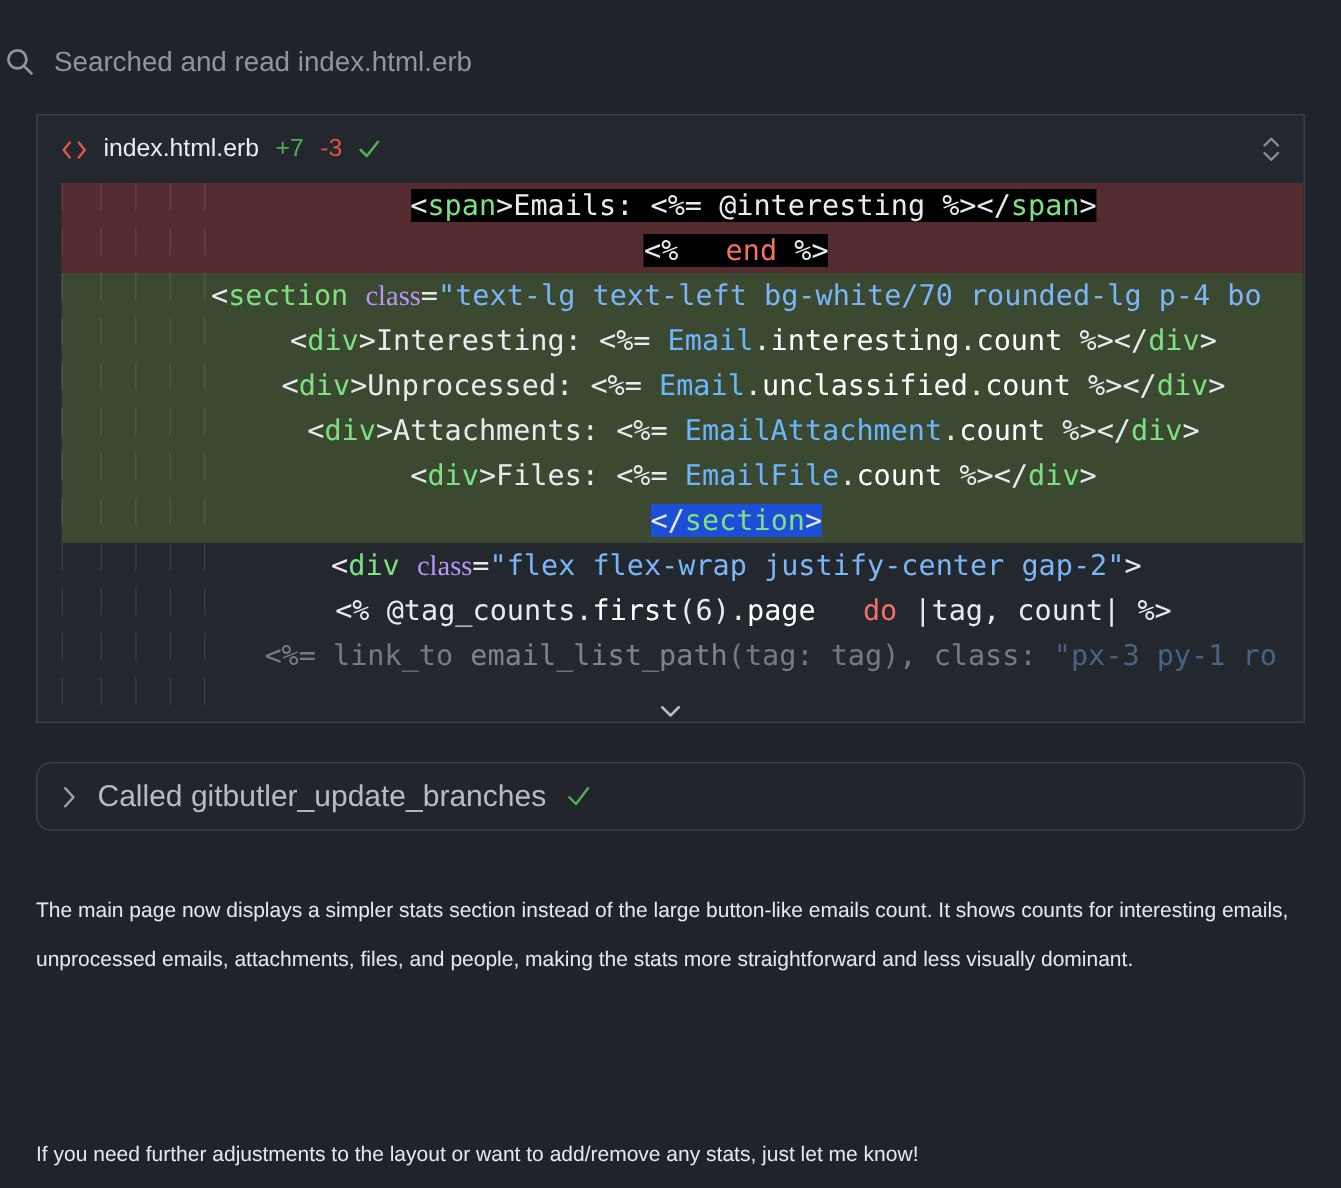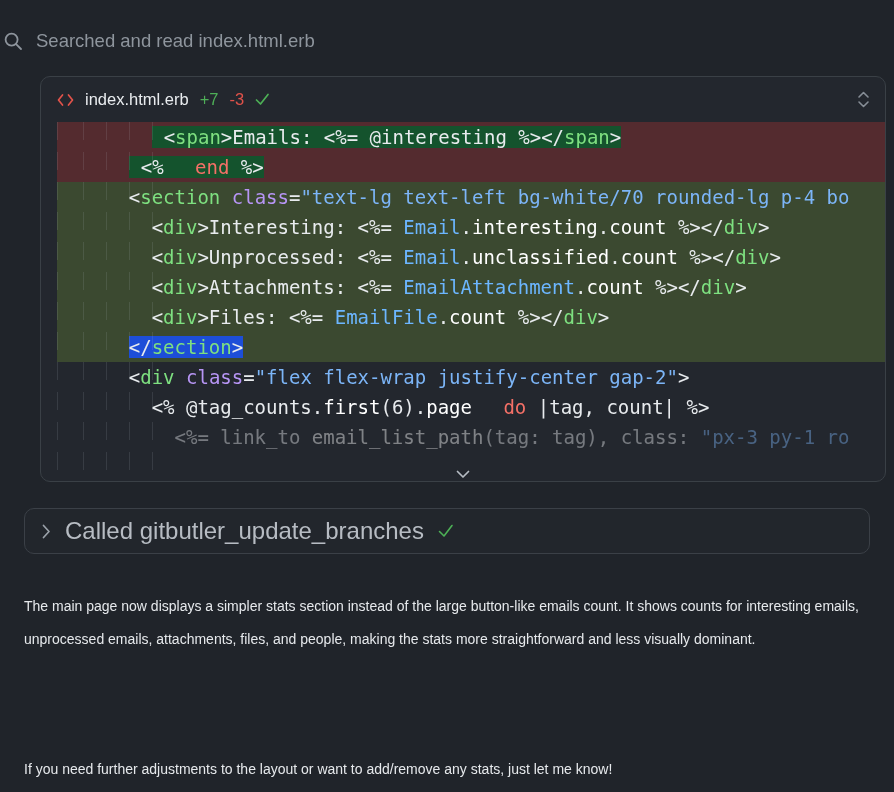--- a/index.html
+++ b/index.html
@@ -9,60 +9,60 @@
     background:#20242a;
     font-family:"Liberation Sans", sans-serif;
     -webkit-font-smoothing:antialiased;
   }
   
   .status-row { position:absolute; left:4px; top:30px; display:flex; align-items:center; gap:13px; cursor:pointer; }
   .status-row .label { color:#8e959d; font-size:18.5px; }
 
   
   .panel {
-    position:absolute; left:40px; top:76px; width:846px; height:406px;
-    background:#23272e; border:1px solid #3a4046; border-radius:10px; overflow:hidden;
+    position:absolute; left:24px; top:76px; width:846px; height:406px;
+    background:#23272e; border:1px solid #3a4046; border-radius:0; overflow:hidden;text-align:center;
   }
   .panel-header { height:45px; display:flex; align-items:center; gap:11px; padding:0 16px; position:relative; }
   .panel-header .fname { color:#e9ecef; font-size:16.5px; }
   .panel-header .plus  { color:#4eae57; font-size:16.5px; }
   .panel-header .minus { color:#e0524a; font-size:16.5px; }
   .panel-header .unfold { position:absolute; right:15px; top:14px; cursor:pointer; }
 
   .code-area {
     position:relative; height:360px; overflow:hidden;
     font-family:"DejaVu Sans Mono", monospace; font-size:19px; line-height:30px;
   }
   .code-line { height:30px; white-space:pre; margin-left:16px; padding-left:26px; color:#e8ebee; }
   .code-line.del { background:#542b2f; }
   .code-line.add { background:#3b4930; }
-  .code-line.del .hl { background:#14532d;padding-left:12px; }
+  .code-line.del .hl { background:#000000; }
   .code-line.add .hl { background:#1d4ed8; }
   .code-line.faded { opacity:.42; }
   .c-txt  { color:#e8ebee; }
   .c-tag  { color:#7ee080; }
-  .c-attr { color:#b795f5; }
+  .c-attr { color:#b795f5;font-family:Liberation Serif, serif; }
   .c-str  { color:#7cb5f7; }
   .c-kw   { color:#f47067;margin-left:20px; }
   .c-const{ color:#6cb6ff; }
   .c-meth { color:#ffffff; }
   .guide {
     position:absolute; top:0; bottom:0; width:1px; pointer-events:none;
     background:repeating-linear-gradient(to bottom, rgba(190,200,212,.13) 0 18px, transparent 18px 30px);
   }
   .expand-btn { position:absolute; left:50%; bottom:1px; transform:translateX(-50%); cursor:pointer;
     background:transparent; border:0; padding:2px; line-height:0; }
 
   
   .toolbox {
     position:absolute; left:24px; top:508px; width:846px; height:46px;
     border:1px solid #3b4047; border-radius:10px; background:#22262c;
     display:flex; align-items:center; gap:14px; padding:0 17px; cursor:pointer;
   }
-  .toolbox .label { color:#b7bcc3; font-size:24px; }
+  .toolbox .label { color:#b7bcc3; font-size:20px; }
 
   
   .msg { position:absolute; left:24px; width:847px; color:#e6e9ec; font-size:14px; line-height:33px; }
   .msg.p1 { top:576px; }
   .msg.p2 { top:739px; }
 
   svg { display:block; }
 </style>
 </head>
 <body>

